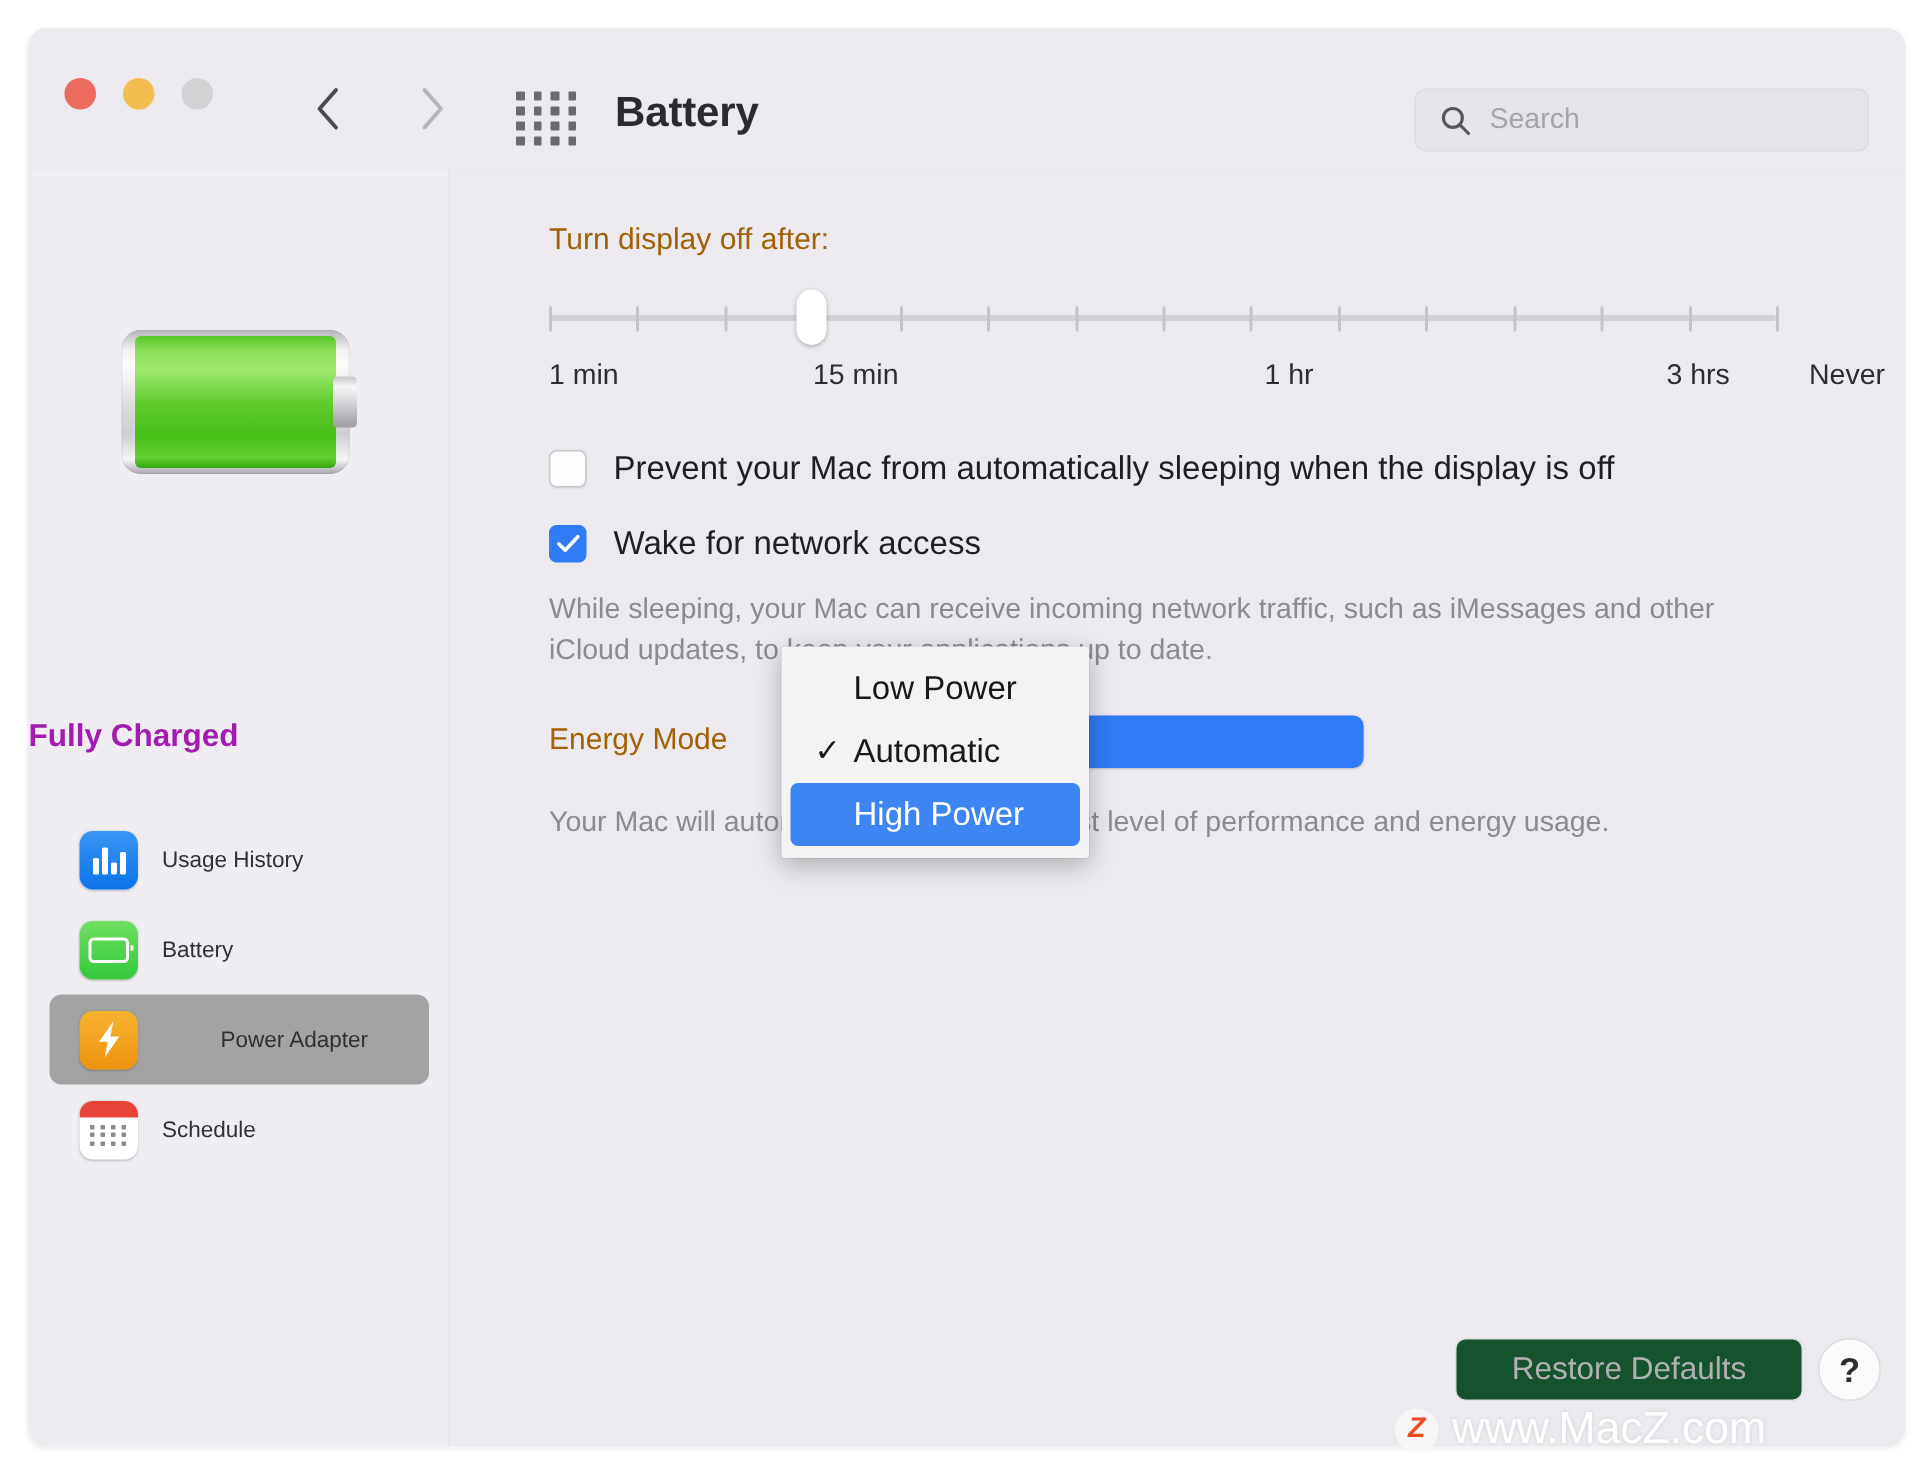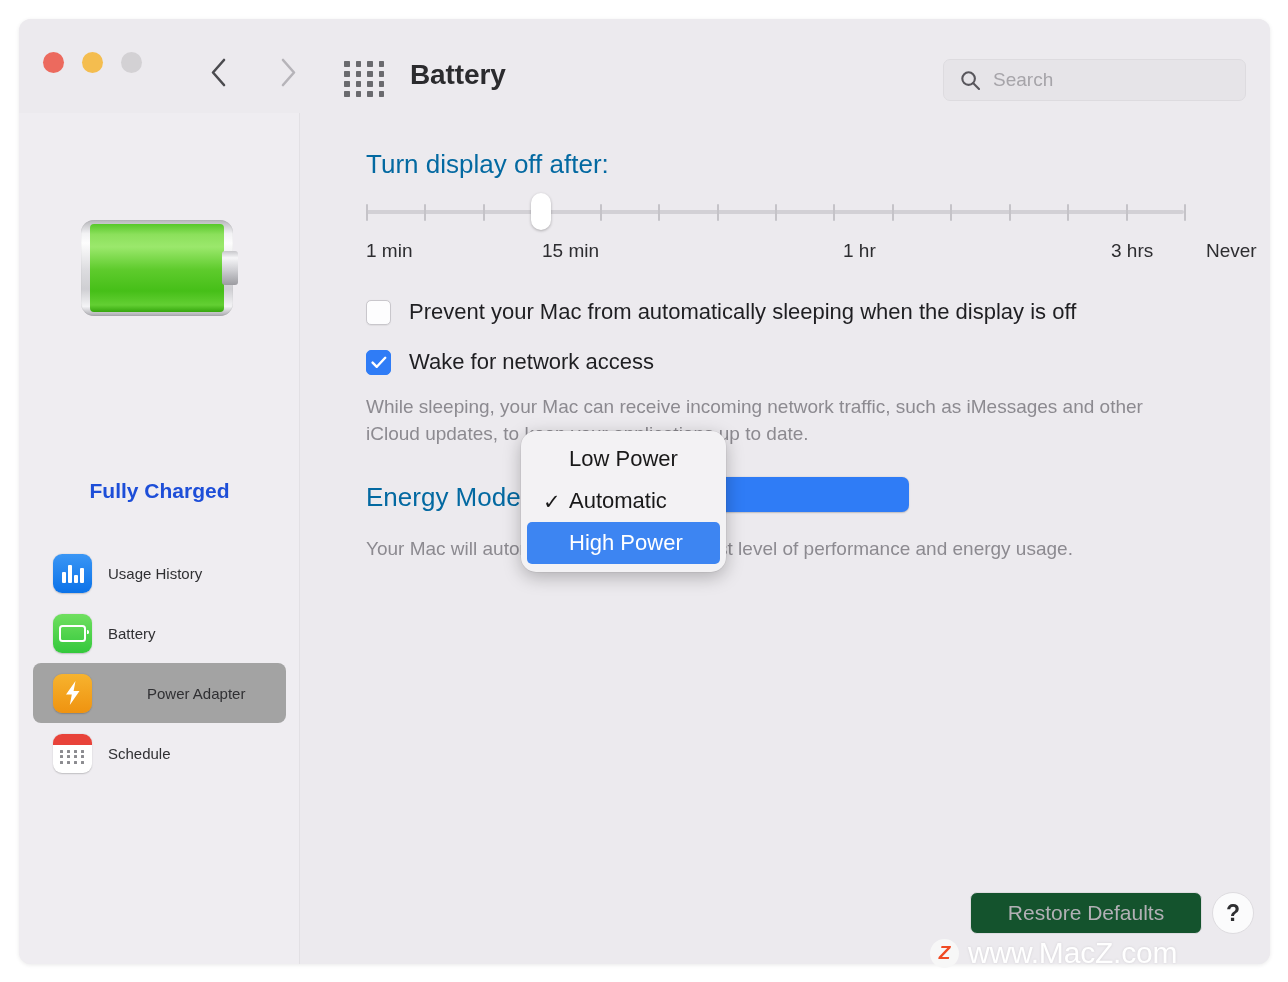--- a/index.html
+++ b/index.html
@@ -161,24 +161,23 @@
     border-radius: 3px;
     background: linear-gradient(to bottom,
       #c7c7cb 0%, #f6f6f8 20%, #d0d0d4 55%, #9c9ca1 100%);
   }
 
   .batt-status {
     position: absolute;
     left: 0;
     top: 366px;
     width: 281px;
-    text-align: center;
     font-size: 21px;
     font-weight: 700;
-    color: #1d4ed8;
+    color: #a21caf;
   }
 
   .side-list {
     position: absolute;
     left: 0;
     top: 430px;
     width: 281px;
   }
   .side-item {
     position: relative;
@@ -252,22 +251,22 @@
     position: absolute;
     left: 281px;
     top: 94px;
     width: 970px;
     height: 851px;
     background: #eceaee;
   }
 
   .sec-label {
     position: absolute;
-    font-size: 26px;
-    color: #0369a1;
+    font-size: 20px;
+    color: #a16207;
   }
 
   
   .slider-wrap { position: absolute; left: 66px; top: 85px; width: 818px; height: 30px; }
   .slider-track {
     position: absolute;
     left: 0; top: 12px;
     width: 818px; height: 4px;
     background: #d2d0d5;
     border-radius: 2px;
@@ -338,21 +337,21 @@
     box-shadow: 0 0.5px 1.5px rgba(0,0,0,0.2);
   }
 
   
   .menu {
     position: absolute;
     left: 221px;
     top: 318px;
     width: 205px;
     background: #f3f2f4;
-    border-radius: 15px;
+    border-radius: 2px;
     padding: 7px 0 8px 0;
     box-shadow: 0 5px 18px rgba(0,0,0,0.26), 0 0 0 0.5px rgba(0,0,0,0.08);
     z-index: 40;
   }
   .mitem {
     position: relative;
     height: 42px;
     display: flex;
     align-items: center;
     padding-left: 42px;

